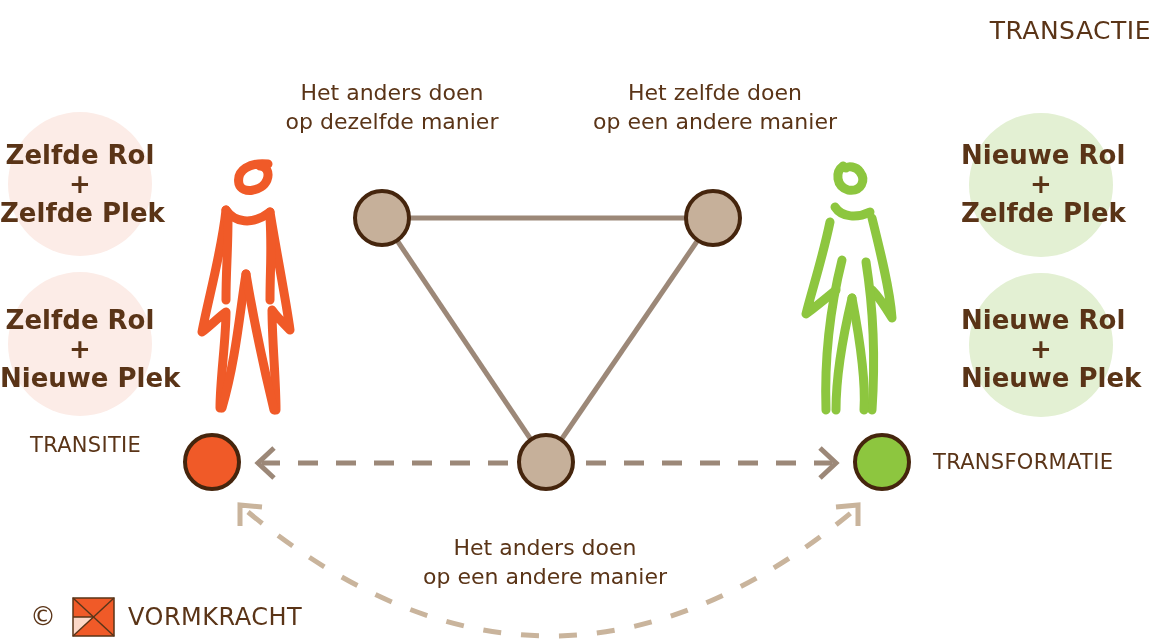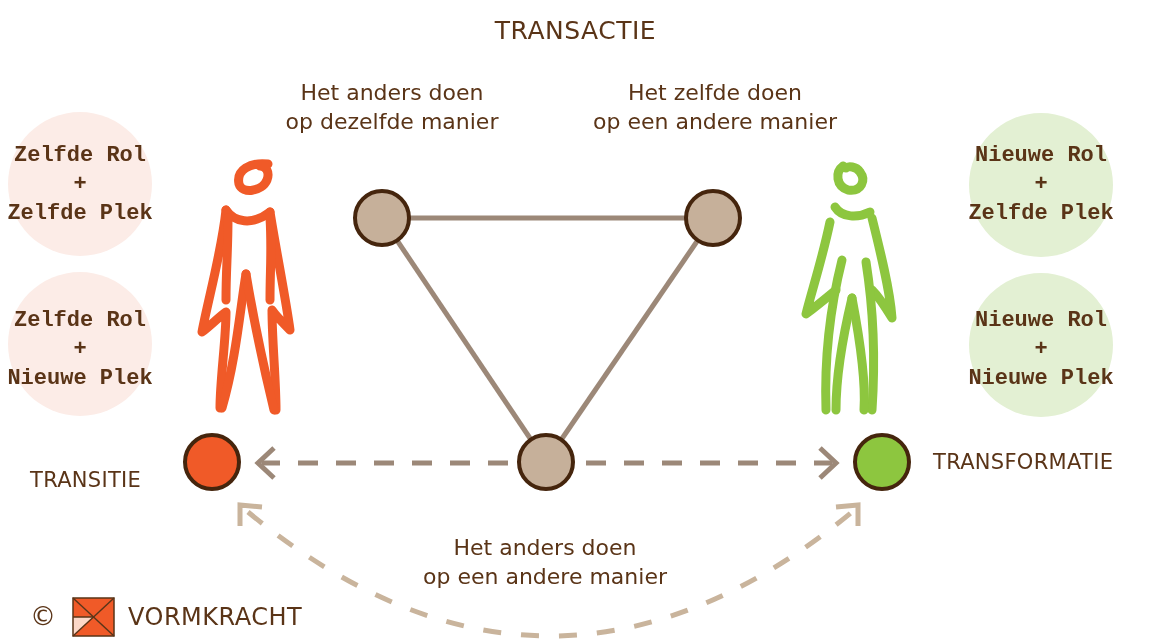--- a/index.html
+++ b/index.html
@@ -1,22 +1,22 @@
 <!DOCTYPE html>
 <html><head>
 <meta charset="utf-8">
 <style>
   html, body { margin:0; padding:0; background:#ffffff; }
   body { width:1151px; height:644px; position:relative; overflow:hidden;
          font-family:"DejaVu Sans", "Liberation Sans", sans-serif; color:#5a3417; }
   .abs { position:absolute; }
   svg.canvas { position:absolute; left:0; top:0; }
-  .title { left:0; width:1151px; top:16px; text-align:center; font-size:25px; letter-spacing:0.5px; }
+  .title { left:0; width:1151px; top:16px; text-align:right; font-size:25px; letter-spacing:0.5px; }
   .italic { font-size:22px; line-height:29px; text-align:center; white-space:nowrap; }
-  .bubble-text { font-weight:bold; font-size:22px; line-height:29px; text-align:center; white-space:nowrap;font-family:Liberation Mono, monospace; }
+  .bubble-text { font-weight:bold; font-size:26px; line-height:29px; text-align:center; white-space:nowrap; }
   .side-label { font-size:21px; letter-spacing:0.3px; }
   .brand { font-size:24px; letter-spacing:0.5px; }
 </style>
 </head>
 <body>
 
 <svg class="canvas" width="1151" height="644" viewBox="0 0 1151 644">
 
   <circle cx="80" cy="184" r="72" fill="#fcece7"></circle>
   <circle cx="80" cy="344" r="72" fill="#fcece7"></circle>
@@ -121,17 +121,17 @@
   <div>Nieuwe Rol</div>
   <div>+</div>
   <div>Zelfde Plek</div>
 </div>
 <div class="abs bubble-text" style="left:961px; width:160px; top:306px;">
   <div>Nieuwe Rol</div>
   <div>+</div>
   <div>Nieuwe Plek</div>
 </div>
 
-<div class="abs side-label" style="left:30px; top:468px;">TRANSITIE</div>
+<div class="abs side-label" style="left:30px; top:433px;">TRANSITIE</div>
 <div class="abs side-label" style="left:933px; top:450px;text-align:right;">TRANSFORMATIE</div>
 
 <div class="abs brand" style="left:30px; top:601px; font-size:26px;">©</div>
 <div class="abs brand" style="left:128px; top:603px;">VORMKRACHT</div>
 
 </body></html>

